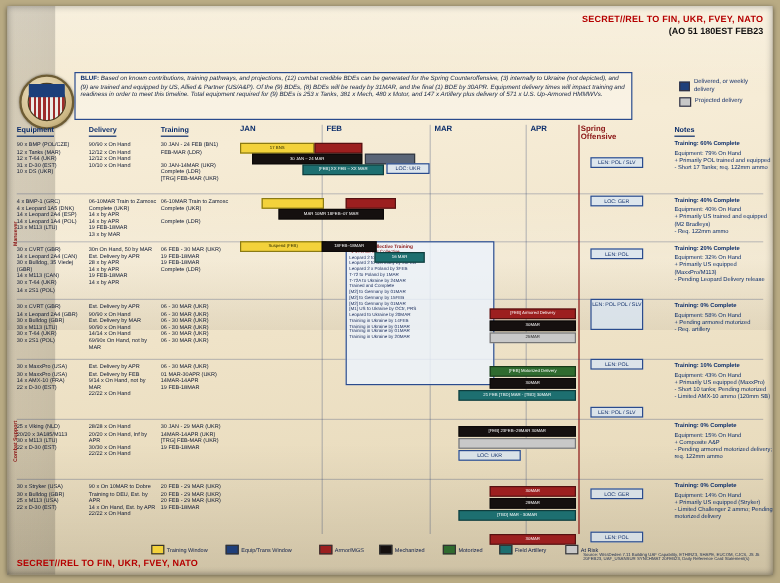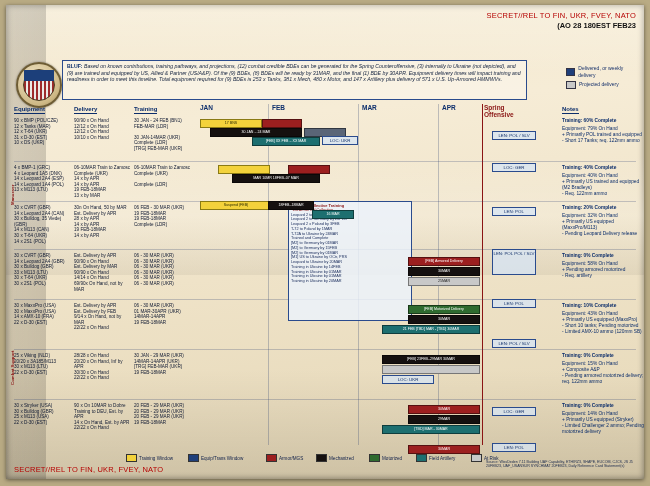--- a/index.html
+++ b/index.html
@@ -18,21 +18,21 @@
   }
   
   .sheen{position:absolute;left:0;right:0;pointer-events:none;}
   .sheen.a{top:0;height:70px;background:linear-gradient(180deg,rgba(255,255,255,.30),rgba(255,255,255,0));}
   .sheen.b{top:150px;height:120px;background:linear-gradient(180deg,rgba(255,255,255,0),rgba(255,255,255,.18),rgba(0,0,0,.05));}
   .sheen.c{bottom:0;height:110px;background:linear-gradient(180deg,rgba(0,0,0,0),rgba(0,0,0,.10));}
   .sheen.d{top:0;bottom:0;left:0;width:40px;background:linear-gradient(90deg,rgba(0,0,0,.14),rgba(0,0,0,0));}
   .sheen.e{top:0;bottom:0;right:0;width:40px;background:linear-gradient(270deg,rgba(0,0,0,.16),rgba(0,0,0,0));}
 
   .clsf{
-    position:absolute;color:#b50000;font-weight:normal;letter-spacing:.2px;
+    position:absolute;color:#b50000;font-weight:bold;letter-spacing:.2px;
   }
   #clsf-top{right:8px;top:6px;font-size:7.5px;}
   #clsf-bottom{left:8px;bottom:5px;font-size:7.5px;}
   #date-stamp{position:absolute;right:8px;top:16px;font-size:7.5px;font-weight:bold;color:#111;}
 
   #title{
     position:absolute;left:44px;top:34px;width:470px;text-align:center;
     font-size:15.5px;font-weight:bold;color:#0c2a5a;font-family:"Liberation Serif",serif;
   }
 
@@ -113,21 +113,21 @@
 
 <div id="sheet">
 
   <div class="sheen a"></div>
   <div class="sheen b"></div>
   <div class="sheen c"></div>
   <div class="sheen d"></div>
   <div class="sheen e"></div>
 
   <div class="clsf" id="clsf-top">SECRET//REL TO FIN, UKR, FVEY, NATO</div>
-  <div id="date-stamp">(AO 28 180EST FEB23</div>
+  <div id="date-stamp">(AO 51 180EST FEB23</div>
 
 
   <div id="seal">
       <div class="inner"></div>
     </div>
 
   <div id="bluf">
     <b>BLUF:</b>
     <span>Based on known contributions, training pathways, and projections, (12) combat credible BDEs can be generated for the Spring Counteroffensive, (3) internally to Ukraine (not depicted), and (9) are trained and equipped by US, Allied &amp; Partner (US/A&amp;P). Of the (9) BDEs, (8) BDEs will be ready by 31MAR, and the final (1) BDE by 30APR. Equipment delivery times will impact training and readiness in order to meet this timeline. Total equipment required for (9) BDEs is 253 x Tanks, 381 x Mech, 480 x Motor, and 147 x Artillery plus delivery of 571 x U.S. Up-Armored HMMWVs.</span>
   </div>

